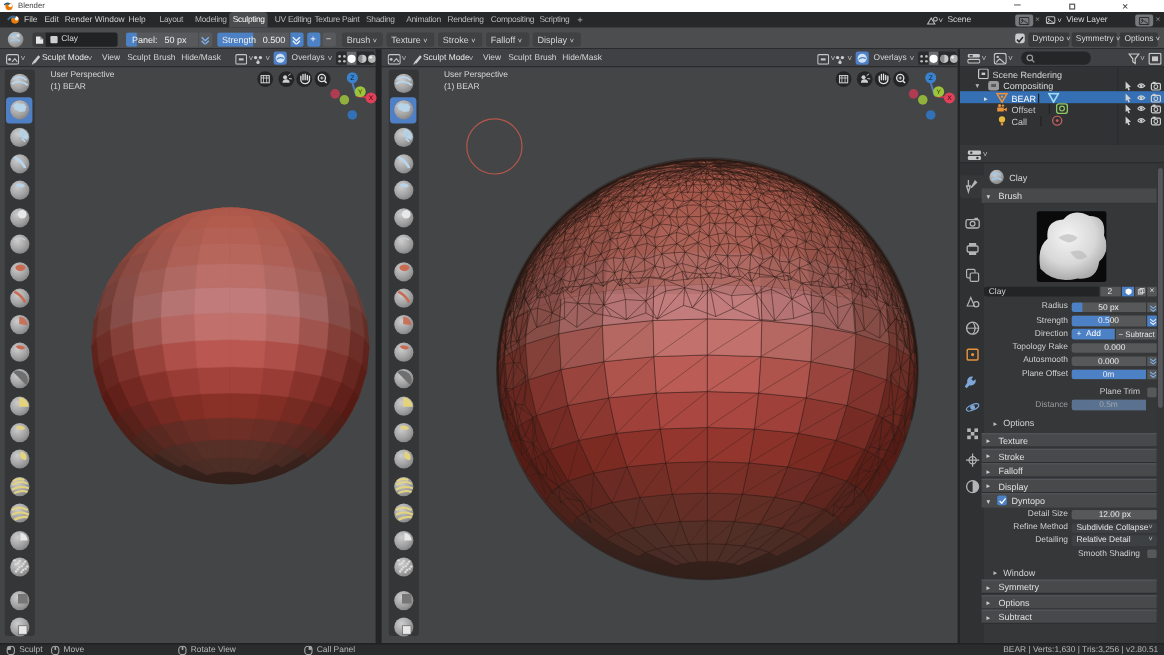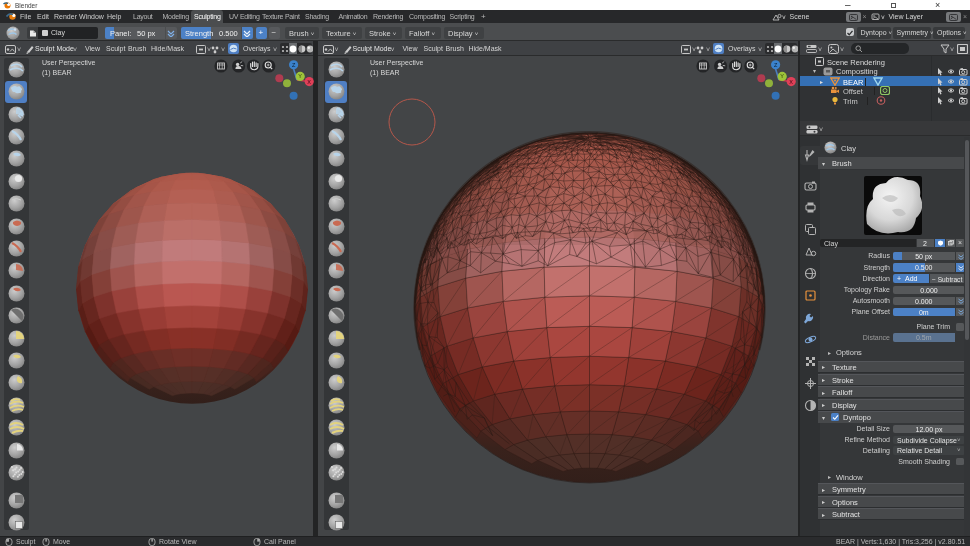--- a/index.html
+++ b/index.html
@@ -316,21 +316,21 @@
       <path d="M12,4.5 q3,-3.2 6,0 q-3,3.2 -6,0" fill="none" stroke="#d0d0d0" stroke-width="1"></path>
       <circle cx="15" cy="4.5" r="1.1" fill="#d0d0d0"></circle>
       <rect x="23.5" y="2.5" width="7.5" height="5.5" rx="1" fill="none" stroke="#d0d0d0" stroke-width="1"></rect>
       <circle cx="27.2" cy="5.2" r="1.6" fill="none" stroke="#d0d0d0" stroke-width="0.9"></circle>
       <rect x="24.5" y="1.2" width="2.5" height="1.6" fill="#d0d0d0"></rect>
     </svg>
     <svg class="ab" style="left:830px;top:96px" width="10" height="9">
       <circle cx="5" cy="3.5" r="2.6" fill="#e8b83c"></circle>
       <rect x="4" y="6.5" width="2" height="2" fill="#e8923c"></rect>
     </svg>
-    <div class="t" style="left:843px;top:96.7px;font-size:7.5px;color:#c9c9c9">Trim</div>
+    <div class="t" style="left:843px;top:96.7px;font-size:7.5px;color:#c9c9c9">Call</div>
     <div class="ab" style="left:867px;top:96.7px;width:1px;height:8px;background:#222"></div>
     <svg class="ab" style="left:876px;top:96px" width="10" height="9">
       <circle cx="5" cy="4.5" r="3.8" fill="none" stroke="#c45e5e" stroke-width="1.1"></circle>
       <circle cx="5" cy="4.5" r="1.2" fill="#c45e5e"></circle>
     </svg>
     <svg class="ab" style="left:936px;top:95.8px" width="32" height="9">
       <path d="M2,1 L6.5,5.5 L4.6,5.7 L5.6,8 L4.3,8.4 L3.4,6.2 L2,7.4 Z" fill="#d0d0d0"></path>
       <path d="M12,4.5 q3,-3.2 6,0 q-3,3.2 -6,0" fill="none" stroke="#d0d0d0" stroke-width="1"></path>
       <circle cx="15" cy="4.5" r="1.1" fill="#d0d0d0"></circle>
       <rect x="23.5" y="2.5" width="7.5" height="5.5" rx="1" fill="none" stroke="#d0d0d0" stroke-width="1"></rect>

